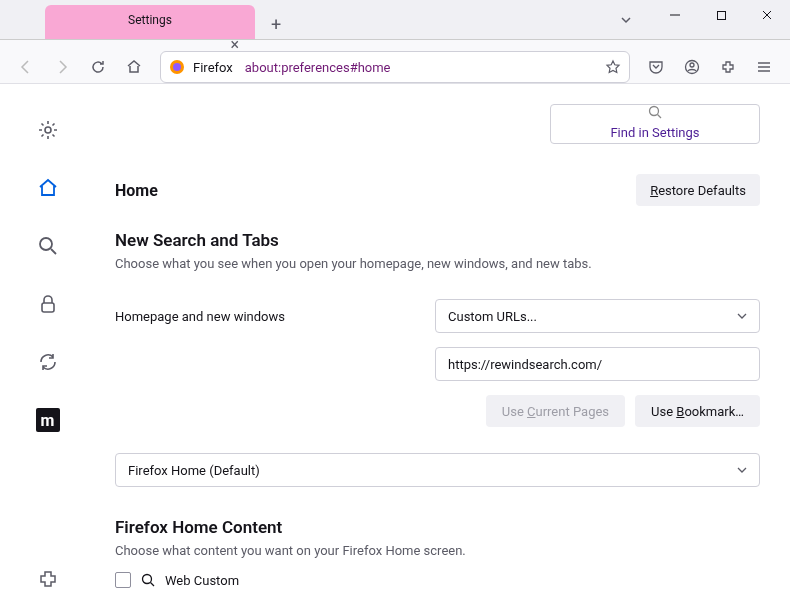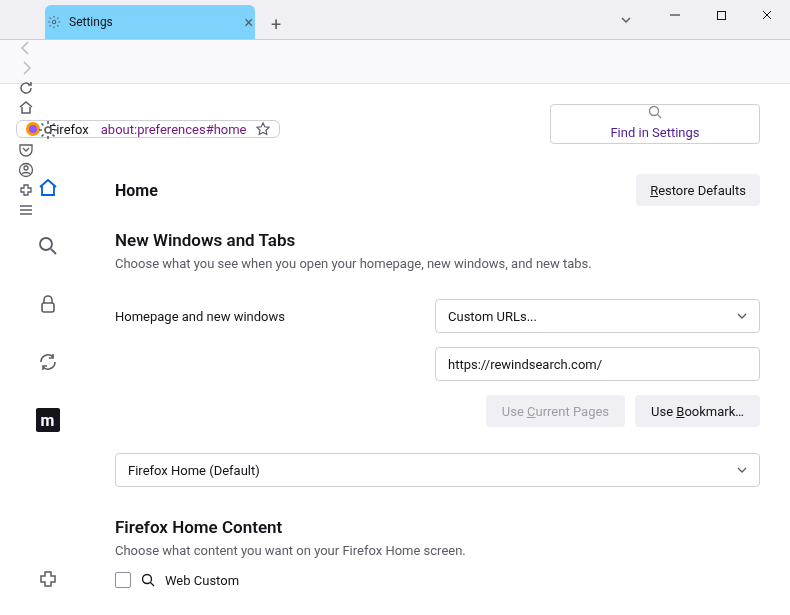--- a/index.html
+++ b/index.html
@@ -1,26 +1,26 @@
 <!DOCTYPE html>
 <html><head>
 <meta charset="utf-8">
 <style>
 * { margin: 0; padding: 0; box-sizing: border-box; font-family: -apple-system, BlinkMacSystemFont, "Segoe UI", Roboto, sans-serif; }
 body { width: 790px; height: 615px; background: #fff; overflow: hidden; position: relative; }
 
 
 .tabbar { height: 40px; background: #f0f0f4; display: flex; align-items: flex-end; padding-left: 45px; border-bottom: 1px solid #ccc; }
-.tab { height: 34px; min-width: 210px; background: #7dd3fc; border-radius: 6px 6px 0 0; display: flex; align-items: center; padding: 0 2px; gap: 8px; font-size: 12px; color: #15141a; }
+.tab { height: 34px; min-width: 210px; background: #f9a8d4; border-radius: 6px 6px 0 0; display: flex; align-items: center; padding: 0 16px; gap: 8px; font-size: 12px; color: #15141a; flex-direction: column; }
 .tab .gear { width: 14px; height: 14px; }
 .tab .close { margin-left: auto; font-size: 16px; color: #5b5b66; cursor: pointer; }
 .newtab { width: 30px; height: 30px; display: flex; align-items: center; justify-content: center; color: #5b5b66; font-size: 18px; margin-left: 6px; cursor: pointer; }
 
 
-.toolbar { height: 44px; background: #f9f9fb; display: flex; align-items: flex-start; padding: 0 10px; gap: 4px; border-bottom: 1px solid #e0e0e6; flex-direction: column; }
+.toolbar { height: 44px; background: #f9f9fb; display: flex; align-items: flex-end; padding: 0 10px; gap: 4px; border-bottom: 1px solid #e0e0e6; }
 .tool-btn { width: 32px; height: 32px; display: flex; align-items: center; justify-content: center; color: #5b5b66; border-radius: 4px; cursor: pointer; }
 .tool-btn.disabled { color: #bbb; }
 .urlbar { flex: 1; height: 32px; background: #fff; border: 1px solid #cfcfd8; border-radius: 6px; display: flex; align-items: center; padding: 0 8px; gap: 8px; margin: 0 6px; }
 .urlbar .fxlogo { width: 16px; height: 16px; }
 .urlbar .fxtext { font-size: 13px; color: #15141a; }
 .urlbar .url { font-size: 13px; color: #701a75; margin-left: 4px; }
 .urlbar .star { margin-left: auto; color: #5b5b66; }
 .winbtn { width: 46px; height: 30px; display: flex; align-items: center; justify-content: center; color: #15141a; }
 .winrow { position: absolute; top: 0; right: 0; display: flex; }
 
@@ -215,21 +215,21 @@
           </svg>
         <span>Find in Settings</span>
       </div>
     </div>
 
     <div class="header-row">
       <h1>Home</h1>
       <button class="restore-btn"><span class="ul">R</span><span>estore Defaults</span></button>
     </div>
 
-    <h2>New Windows and Tabs</h2>
+    <h2>New Search and Tabs</h2>
     <p class="desc">Choose what you see when you open your homepage, new windows, and new tabs.</p>
 
     <div class="form-row">
       <div class="form-label">Homepage and new windows</div>
       <div class="form-ctrl">
         <div class="select">
           <span>Custom URLs...</span>
           <svg width="10" height="10" viewBox="0 0 10 10">
               <path d="M1 3l4 4 4-4" fill="none" stroke="#5b5b66" stroke-width="1.3"></path>
             </svg>

